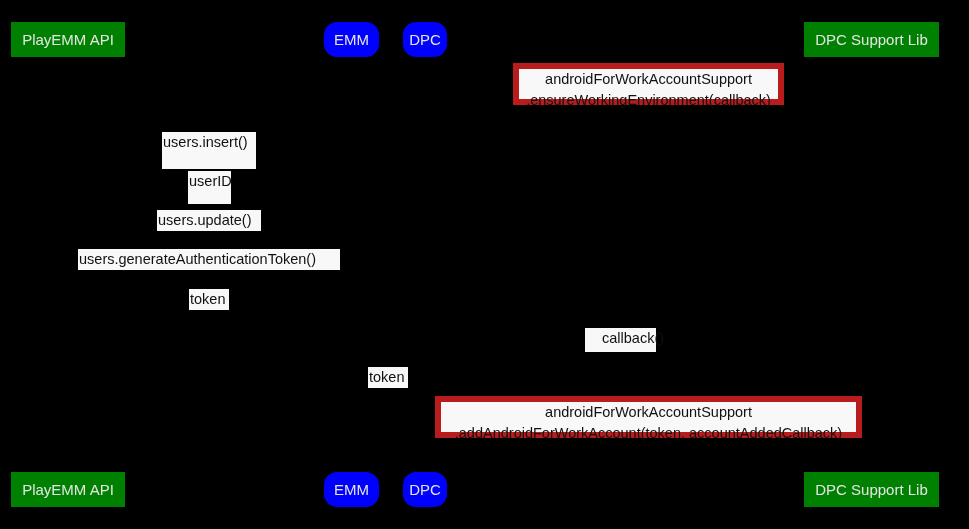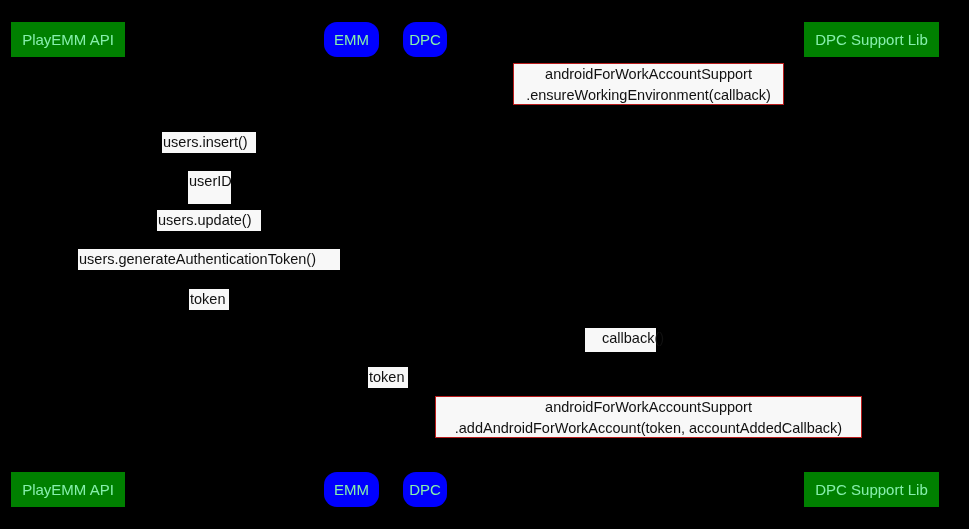--- a/index.html
+++ b/index.html
@@ -14,21 +14,21 @@
     height: 529px;
     background: #000000;
     overflow: hidden;
     font-family: "Liberation Sans", sans-serif;
   }
   .participant {
     position: absolute;
     display: flex;
     align-items: center;
     justify-content: center;
-    color: #86efac;
+    color: #e5e5e5;
     font-size: 15px;
     line-height: 1;
     white-space: nowrap;
     box-sizing: border-box;
   }
   .participant.green { background: #008000; }
   .participant.blue  { background: #0000ff; border-radius: 13px; }
 
   .lifeline {
     position: absolute;
@@ -47,21 +47,21 @@
     box-sizing: border-box;
   }
 
   .msg-box {
     position: absolute;
     background: #f8f8f8;
     color: #111111;
     font-size: 14.5px;
     line-height: 21px;
     text-align: center;
-    border: 1px solid #b91c1c;
+    border: 6px solid #b91c1c;
     box-sizing: border-box;
     padding: 0 2px;
     white-space: pre-line;
   }
 </style>
 </head>
 <body>
 
 <div id="canvas">
 
@@ -79,21 +79,21 @@
   <div class="participant blue" style="left:403px; top:22px; width:44px; height:35px;">
     <span>DPC</span>
   </div>
   <div class="participant green" style="left:804px; top:22px; width:135px; height:35px;">
     <span>DPC Support Lib</span>
   </div>
 
   <div class="msg-box" style="left:513px; top:63px; width:271px; height:42px;">androidForWorkAccountSupport
 .ensureWorkingEnvironment(callback)</div>
 
-  <div class="msg-label" style="left:162px; top:132px; width:94px; height:21px;">users.insert()</div>
+  <div class="msg-label" style="left:162px; top:132px; width:94px; height:37px;">users.insert()</div>
 
   <div class="msg-label" style="left:188px; top:171px; width:43px; height:33px;">userID</div>
 
   <div class="msg-label" style="left:78px; top:249px; width:262px; height:21px;">users.generateAuthenticationToken()</div>
 
   <div class="msg-label" style="left:157px; top:210px; width:104px; height:21px;">users.update()</div>
 
   <div class="msg-label" style="left:189px; top:289px; width:40px; height:21px;">token</div>
 
   <div class="msg-label" style="left:585px; top:328px; width:71px; height:24px;padding-left:17px;">callback()</div>

